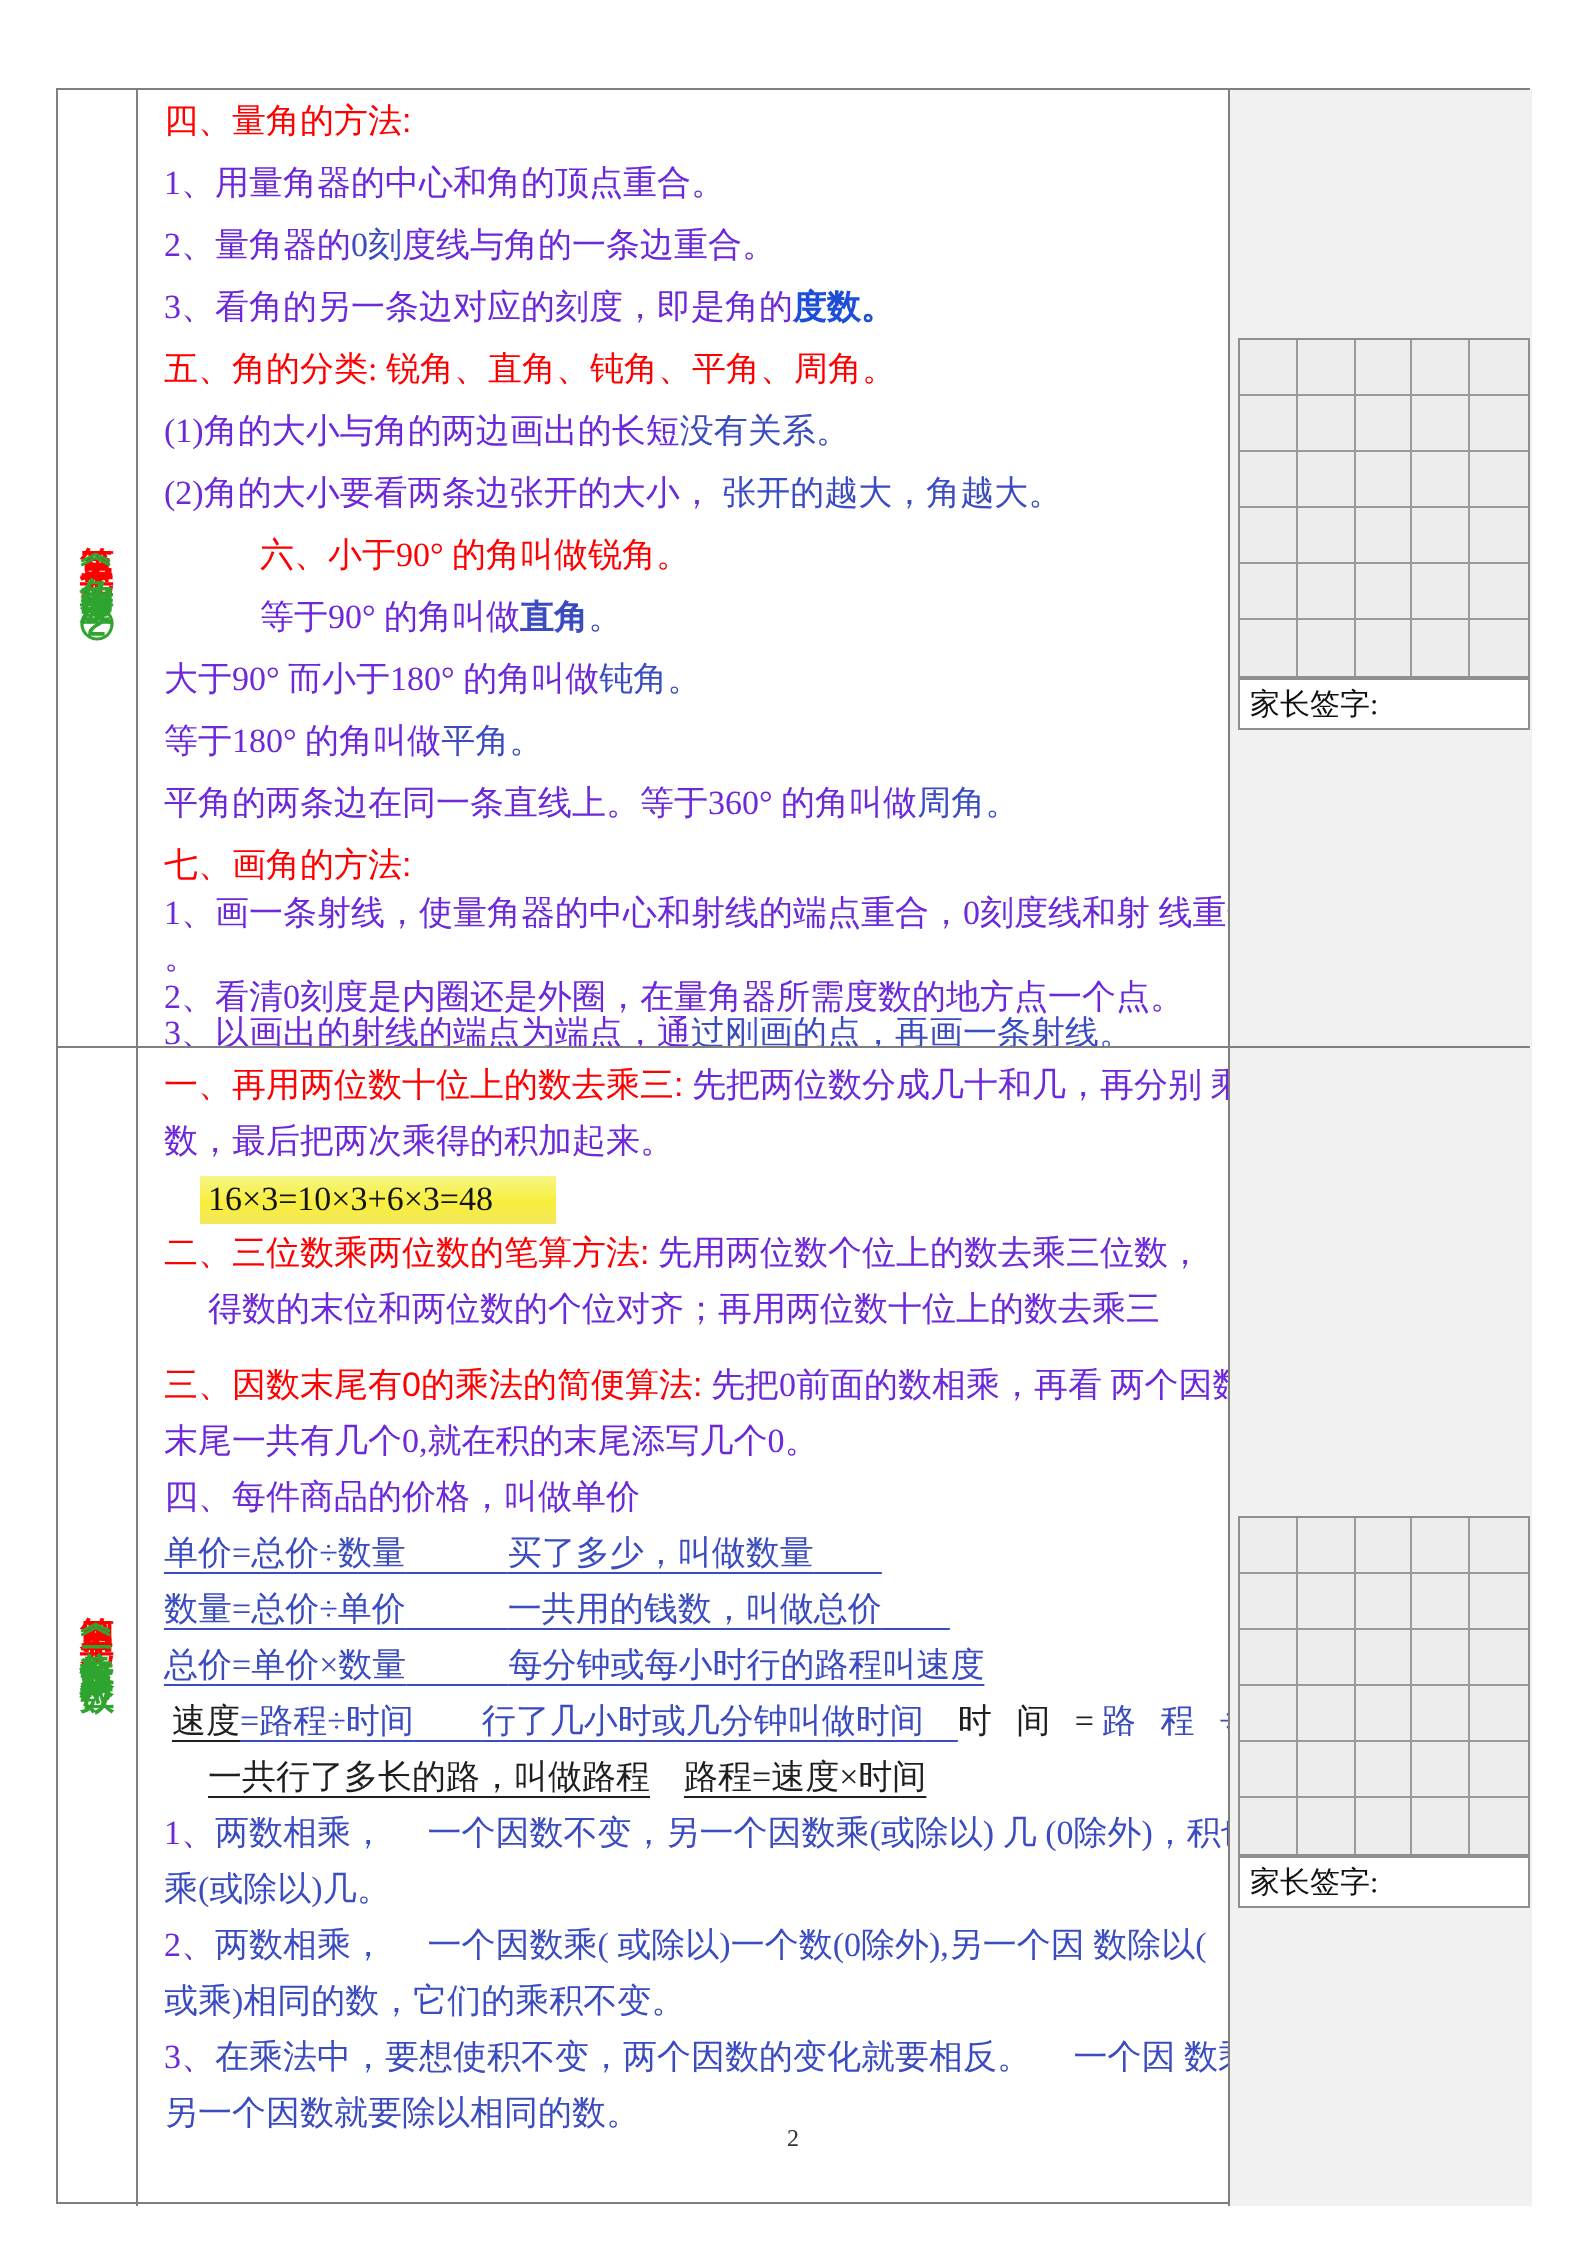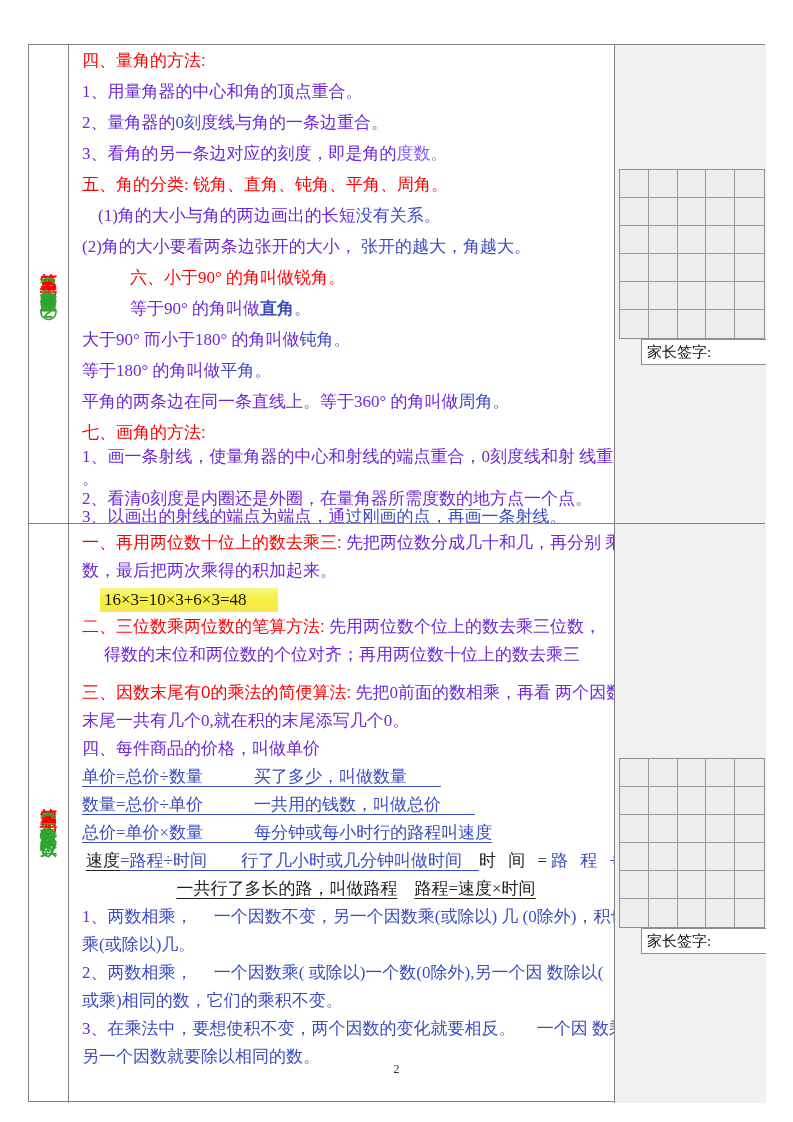--- a/index.html
+++ b/index.html
@@ -28,21 +28,21 @@
     font-weight:bold;font-size:17px;letter-spacing:3px;line-height:1.0;
   }
   .vt-red{color:#ff0000;}
   .vt-green{color:#2fa52f;}
   .content-cell{padding:0 6px 0 13px;}
   .content-cell.c1{padding-top:5px;}
   .content-cell.c2{padding-top:8px;}
   .line{font-size:17px;white-space:nowrap;overflow:visible;line-height:21px;}
   
   .k{color:#6d28d9;}
-  .kb{color:#8b5cf6;font-weight:normal;}
+  .kb{color:#1d4ed8;font-weight:bold;}
   .r{color:#ff0000;}
   .rb{color:#ff0000;font-weight:normal;font-family:"Liberation Sans", sans-serif;}
   .b{color:#3b4cc0;}
   .bb{color:#3b4cc0;font-weight:bold;}
   .bu{color:#3b4cc0;text-decoration:underline;text-underline-offset:4px;}
   .ku{color:#1f1f1f;text-decoration:underline;text-underline-offset:4px;}
   .spk{color:#1f1f1f;letter-spacing:4px;}
   .spb{color:#3b4cc0;letter-spacing:4px;}
   .hl{
     color:#141414;display:inline-block;padding:1px 31px 2px 4px;
@@ -59,21 +59,21 @@
   .gcell{
     height:28px;background:#ededed;box-sizing:border-box;
     border-right:1px solid #9a9a9a;border-bottom:1px solid #9a9a9a;
   }
   .gcell.lastcol{border-right:none;}
   .gcell.lastrow{border-bottom:none;}
   .sigbox{
     position:absolute;left:4px;width:146px;height:26px;
     background:#ffffff;border:1px solid #8f8f8f;box-sizing:border-box;
     display:flex;align-items:center;padding-left:5px;
-    font-size:15px;color:#111111;margin-left:22px;
+    font-size:15px;color:#111111;
   }
   .pageno{
     position:absolute;left:0;top:1062px;width:793px;text-align:center;
     font-size:12px;color:#333333;font-family:"Liberation Serif", serif;
   }
 </style>
 </head>
 <body>
 
 <div class="doc-table">
@@ -83,21 +83,21 @@
       <div class="vtitle">
         <span class="vt-red">第三单元</span><span class="vt-green">《角的度量》②</span>
       </div>
     </div>
     <div class="cell content-cell c1">
         <div class="line" style="height: 31px;"><span class="rb">四、量角的方法:</span></div>
         <div class="line" style="height: 31px;"><span class="k">1、用量角器的中心和角的顶点重合。</span></div>
         <div class="line" style="height: 31px;"><span class="k">2、量角器的</span><span class="b">0刻</span><span class="k">度线与角的一条边重合。</span></div>
         <div class="line" style="height: 31px;"><span class="k">3、看角的另一条边对应的刻度，即是角的</span><span class="kb">度数。</span></div>
         <div class="line" style="height: 31px;"><span class="r">五、角的分类: 锐角、直角、钝角、平角、周角。</span></div>
-        <div class="line" style="height: 31px; margin-left: 16px;"><span class="k">(1)角的大小与角的两边画出的长短</span><span class="b">没有关系。</span></div>
+        <div class="line" style="height: 31px;"><span class="k">(1)角的大小与角的两边画出的长短</span><span class="b">没有关系。</span></div>
         <div class="line" style="height: 31px;"><span class="k">(2)角的大小要看两条边张开的大小， </span><span class="b">张开的越大，角越大。</span></div>
         <div class="line" style="height: 31px; margin-left: 48px;"><span class="r">六、小于90° 的角叫做锐角。</span></div>
         <div class="line" style="height: 31px; margin-left: 48px;"><span class="k">等于90° 的角叫做</span><span class="bb">直角</span><span class="b">。</span></div>
         <div class="line" style="height: 31px;"><span class="k">大于90° 而小于180° 的角叫做</span><span class="b">钝角。</span></div>
         <div class="line" style="height: 31px;"><span class="k">等于180° 的角叫做</span><span class="b">平角。</span></div>
         <div class="line" style="height: 31px;"><span class="k">平角的两条边在同一条直线上。等于360° 的角叫做</span><span class="b">周角。</span></div>
         <div class="line" style="height: 24px;"><span class="rb">七、画角的方法:</span></div>
         <div class="line" style="height: 22px;"><span class="k">1、画一条射线，使量角器的中心和射线的端点重合，0刻度线和射 线重合</span></div>
         <div class="line" style="height: 20px;"><span class="k">。</span></div>
         <div class="line" style="height: 18px;"><span class="k">2、看清0刻度是内圈还是外圈，在量角器所需度数的地方点一个点。</span></div>
@@ -154,21 +154,21 @@
         <div class="line" style="height: 28px; padding-left: 18px;"><span class="hl">16×3=10×3+6×3=48</span></div>
         <div class="line" style="height: 28px;"><span class="rb">二、三位数乘两位数的笔算方法:</span><span class="k"> 先用两位数个位上的数去乘三位数，</span></div>
         <div class="line" style="height: 38px; padding-left: 22px;"><span class="k">得数的末位和两位数的个位对齐；再用两位数十位上的数去乘三</span></div>
         <div class="line" style="height: 28px;"><span class="rb">三、因数末尾有0的乘法的简便算法:</span><span class="k"> 先把0前面的数相乘，再看 两个因数</span></div>
         <div class="line" style="height: 28px;"><span class="k">末尾一共有几个0,就在积的末尾添写几个0。</span></div>
         <div class="line" style="height: 28px;"><span class="k">四、每件商品的价格，叫做单价</span></div>
         <div class="line" style="height: 28px;"><span class="bu">单价=总价÷数量</span><span class="bu">　　　</span><span class="bu">买了多少，叫做数量</span><span class="bu">　　</span></div>
         <div class="line" style="height: 28px;"><span class="bu">数量=总价÷单价</span><span class="bu">　　　</span><span class="bu">一共用的钱数，叫做总价</span><span class="bu">　　</span></div>
         <div class="line" style="height: 28px;"><span class="bu">总价=单价×数量</span><span class="bu">　　　</span><span class="bu">每分钟或每小时行的路程叫速度</span></div>
         <div class="line" style="height: 28px; padding-left: 4px;"><span class="ku">速度</span><span class="bu">=路程÷时间</span><span class="bu">　　</span><span class="bu">行了几小时或几分钟叫做时间</span><span class="bu">　</span><span class="spk">时 间 =</span><span class="spb">路 程 ÷ 速 度</span></div>
-        <div class="line" style="height: 28px; padding-left: 22px; text-align: center;"><span class="ku">一共行了多长的路，叫做路程</span><span class="k">　</span><span class="ku">路程=速度×时间</span></div>
+        <div class="line" style="height: 28px; padding-left: 22px;"><span class="ku">一共行了多长的路，叫做路程</span><span class="k">　</span><span class="ku">路程=速度×时间</span></div>
         <div class="line" style="height: 28px;"><span class="k">1、</span><span class="b">两数相乘，　 一个因数不变，另一个因数乘(或除以) 几 (0除外)，积也要</span></div>
         <div class="line" style="height: 28px;"><span class="b">乘(或除以)几。</span></div>
         <div class="line" style="height: 28px;"><span class="k">2、</span><span class="b">两数相乘，　 一个因数乘( 或除以)一个数(0除外),另一个因 数除以(</span></div>
         <div class="line" style="height: 28px;"><span class="b">或乘)相同的数，它们的乘积不变。</span></div>
         <div class="line" style="height: 28px;"><span class="k">3、</span><span class="b">在乘法中，要想使积不变，两个因数的变化就要相反。　 一个因 数乘一个数，</span></div>
         <div class="line" style="height: 28px;"><span class="b">另一个因数就要除以相同的数。</span></div>
       </div>
     <div class="cell side-cell">
       <div class="pgrid" style="top: 234px;">
           <div class="gcell"></div>

